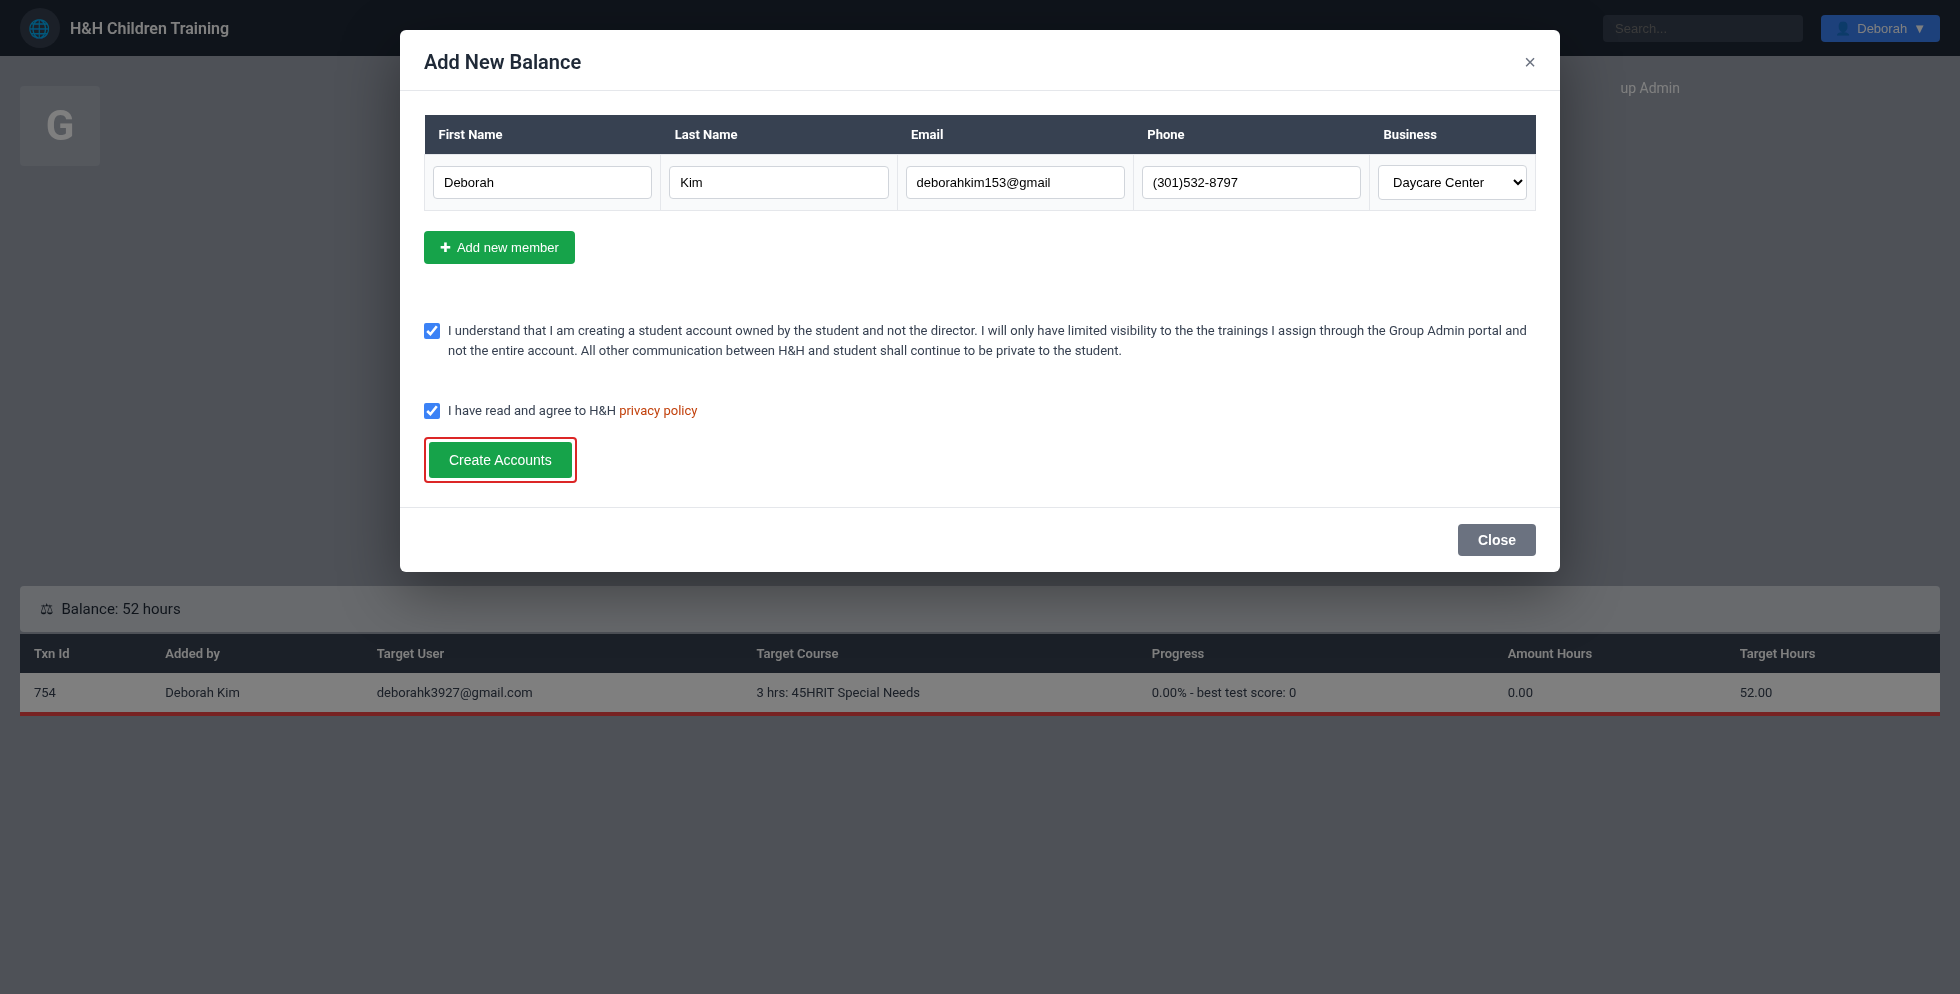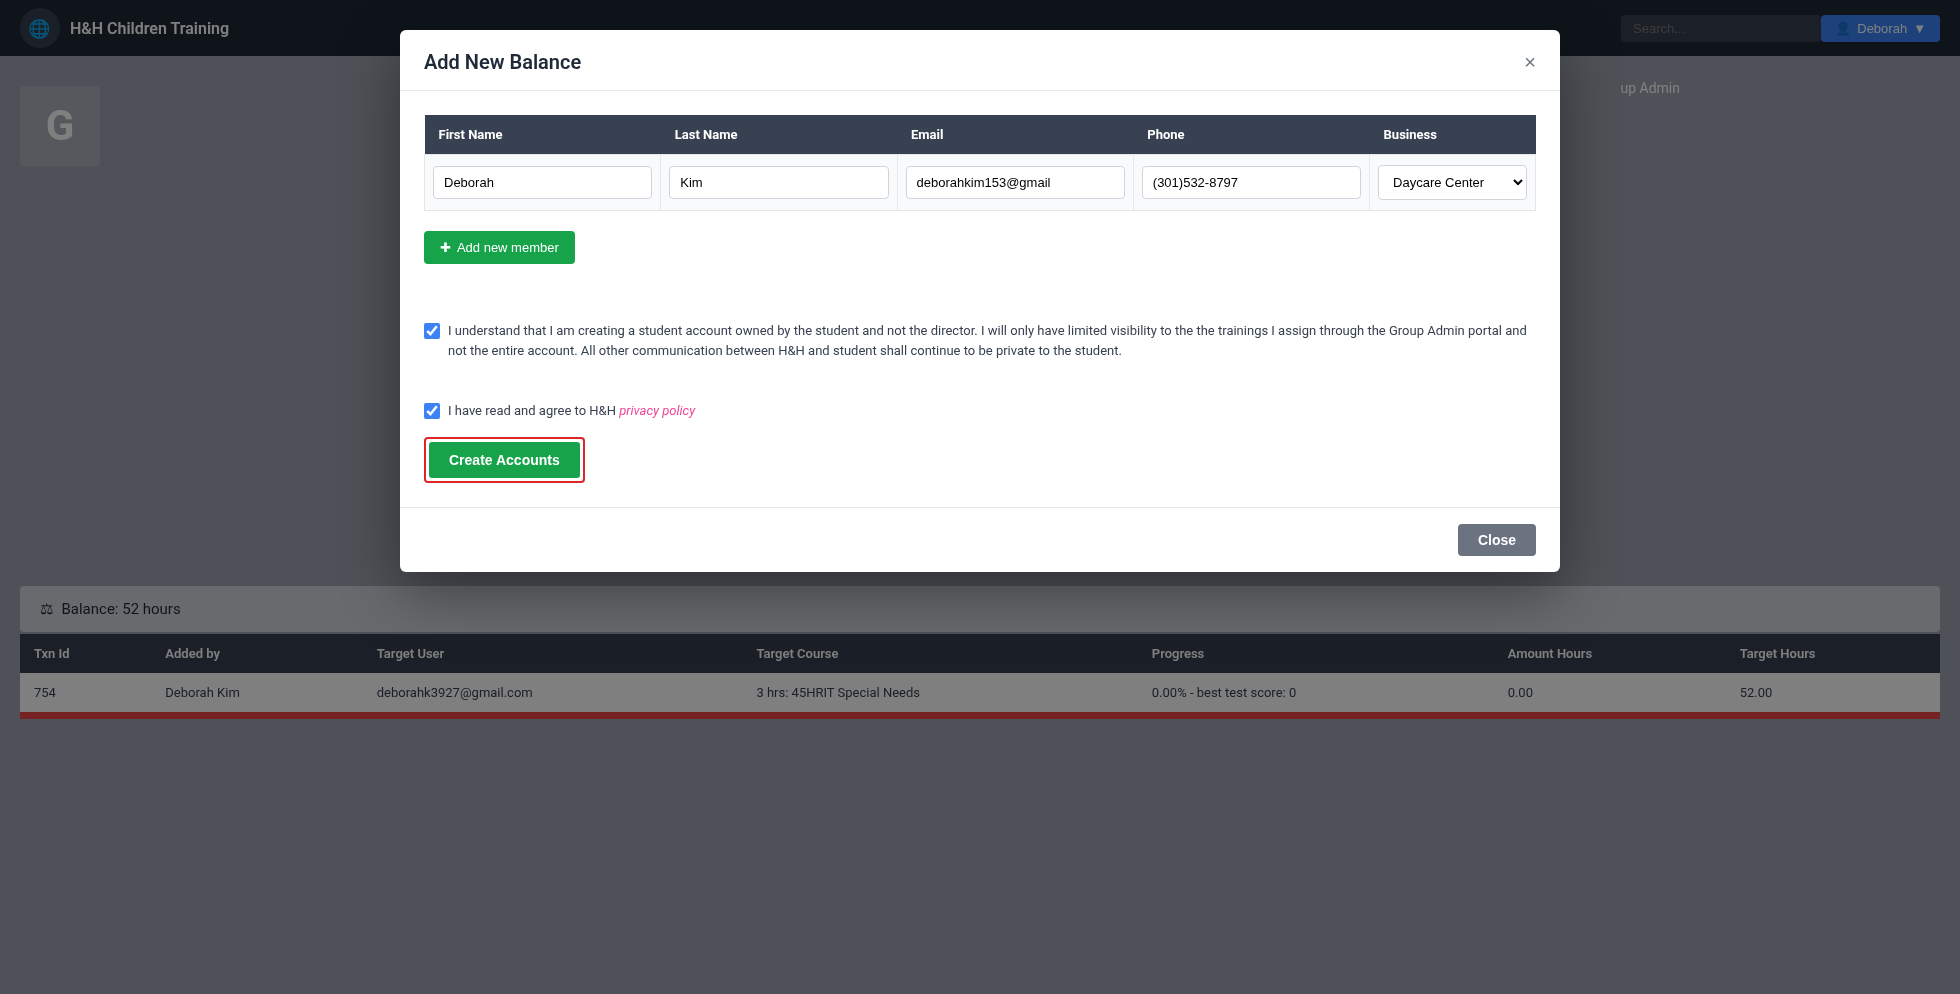--- a/index.html
+++ b/index.html
@@ -47,21 +47,21 @@
       display: flex;
       align-items: center;
       justify-content: center;
       color: white;
       font-size: 18px;
     }
     .navbar-right {
       margin-left: auto;
       display: flex;
       align-items: center;
-      gap: 0;
+      gap: 18px;
     }
     .navbar-search {
       background: #374151;
       border: none;
       border-radius: 4px;
       color: #9ca3af;
       padding: 6px 12px;
       width: 200px;
       font-size: 13px;
     }
@@ -109,21 +109,21 @@
     .data-table th {
       background: #374151;
       color: white;
       padding: 12px 14px;
       text-align: left;
       font-weight: 600;
       font-size: 13px;
     }
     .data-table td {
       padding: 12px 14px;
-      border-bottom: 7px solid #ef4444;
+      border-bottom: 4px solid #ef4444;
       font-size: 13px;
       color: #374151;
       background: white;
     }
 
     
     .modal-overlay {
       position: absolute;
       top: 0; left: 0; right: 0; bottom: 0;
       background: rgba(0,0,0,0.5);
@@ -236,42 +236,41 @@
       height: 16px;
       accent-color: #3b82f6;
       flex-shrink: 0;
     }
     .checkbox-label {
       font-size: 13px;
       color: #374151;
       line-height: 1.5;
     }
     .privacy-link {
-      color: #ec4899;
+      color: #c2410c;
       text-decoration: none;
-      font-style: italic;
     }
 
     
     .create-accounts-wrapper {
       display: inline-block;
       border: 2px solid #dc2626;
       border-radius: 4px;
       padding: 3px;
       margin-top: 6px;
     }
     .create-accounts-btn {
       background: #16a34a;
       color: white;
       border: none;
       border-radius: 3px;
       padding: 10px 20px;
       cursor: pointer;
       font-size: 14px;
-      font-weight: 700;
+      font-weight: 400;
     }
 
     .modal-footer {
       padding: 16px 24px;
       border-top: 1px solid #e5e7eb;
       display: flex;
       justify-content: flex-end;
     }
     .close-btn {
       background: #6b7280;

